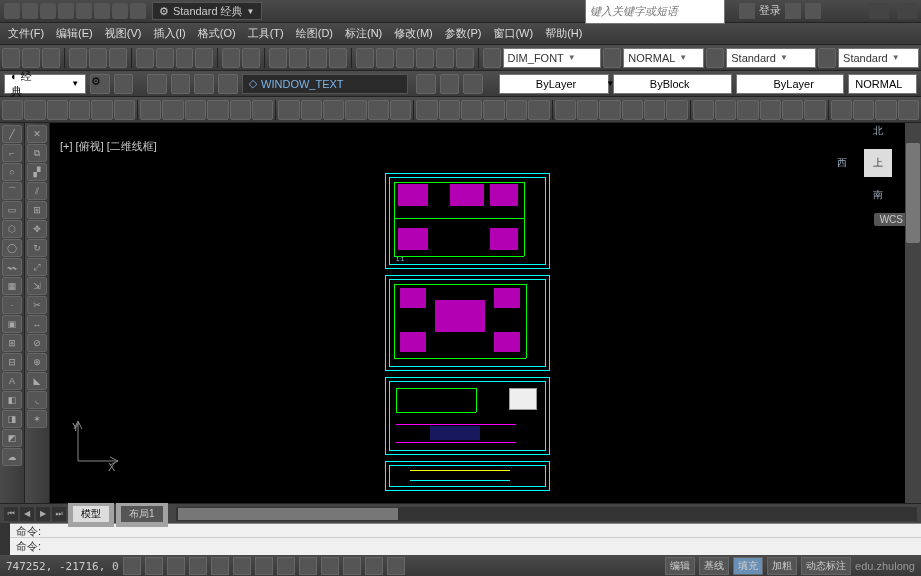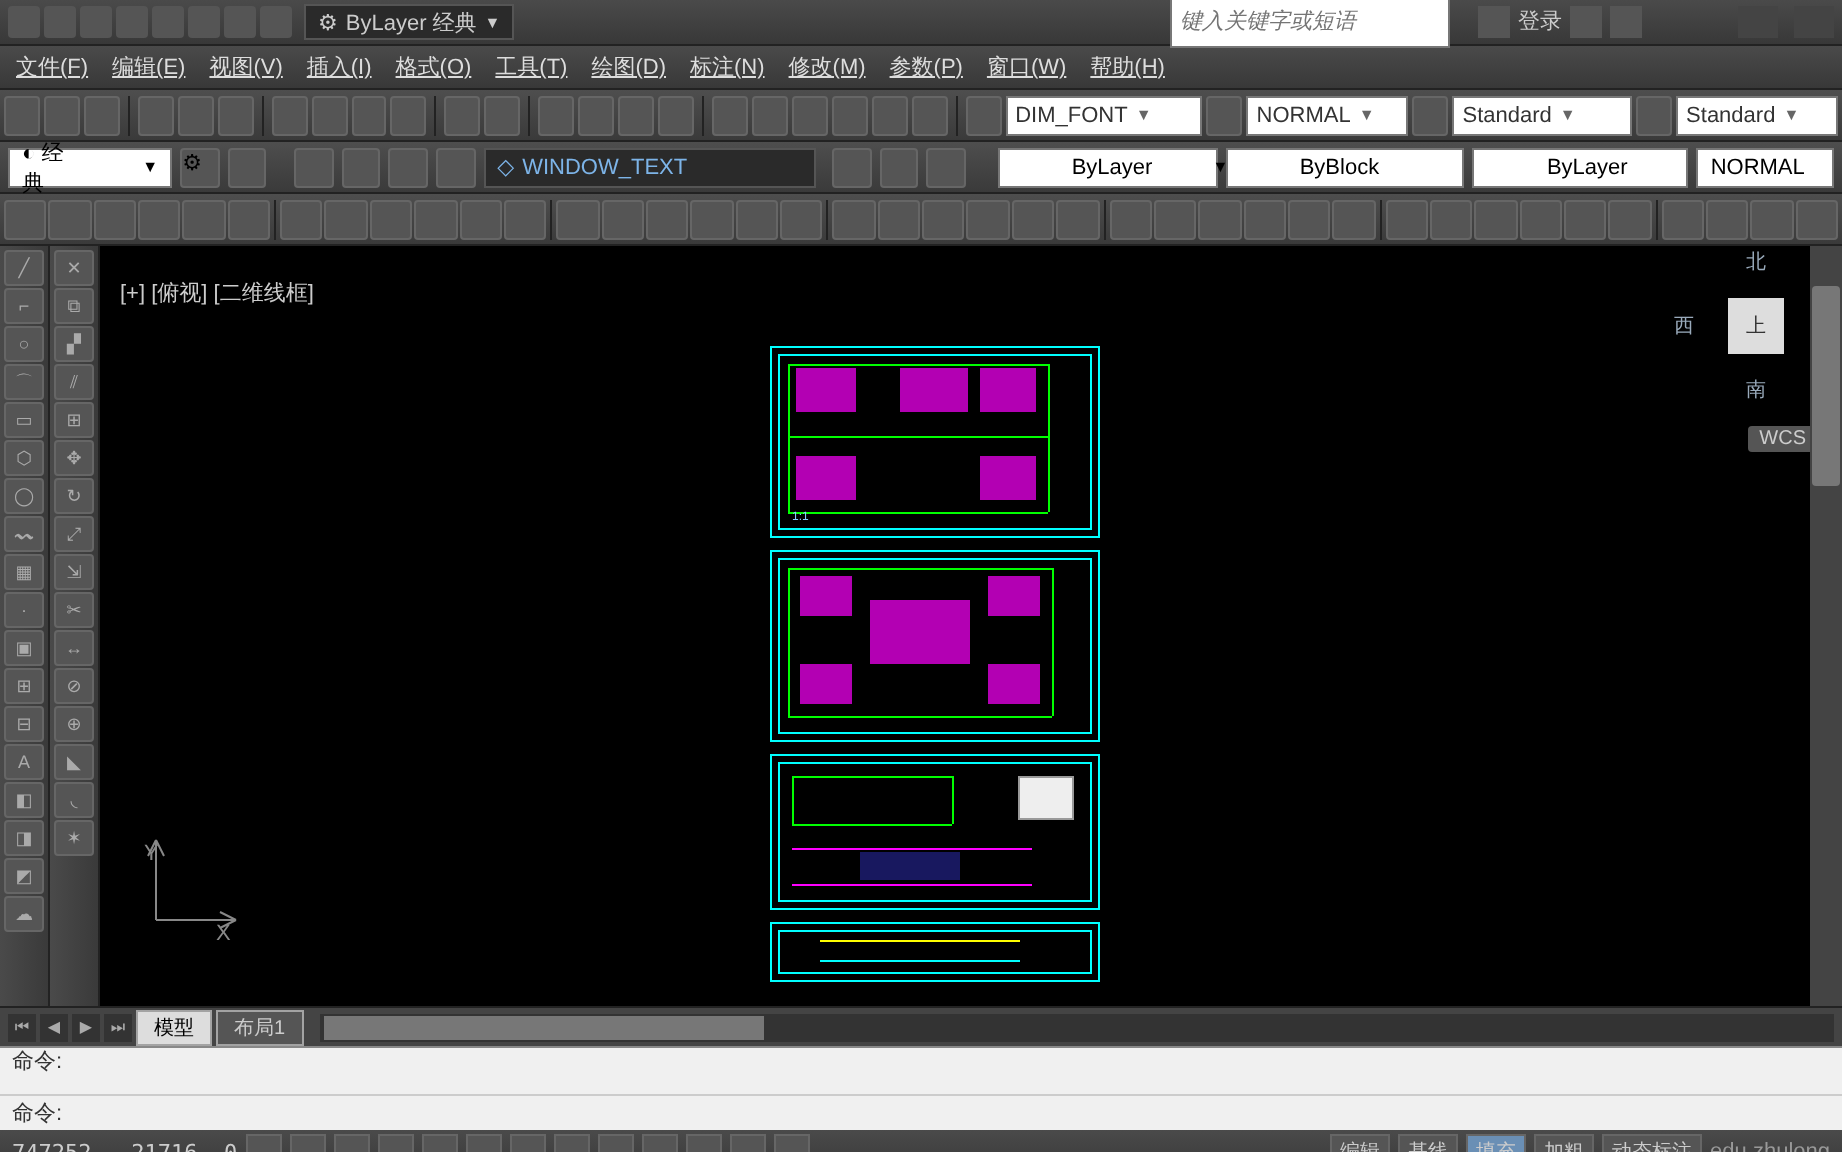--- a/index.html
+++ b/index.html
@@ -12,21 +12,21 @@
 .titlebar .ws { display:flex; align-items:center; gap:4px; color:#ccc; background:#2a2a2a; border:1px solid #555; padding:0 6px; height:18px; }
 .titlebar .ws .arrow { font-size:8px; }
 .titlebar .search { margin-left:auto; width:140px; height:18px; background:#fff; border:1px solid #777; padding:12px 4px; color:#888; font-style:italic; }
 .titlebar .right-icons { display:flex; gap:4px; margin-left:8px; margin-right:40px; }
 .titlebar .right-icons .ico { width:16px; height:16px; background:#555; }
 .titlebar .login { color:#ccc; }
 .titlebar .syscmd { width:20px; height:16px; background:#444; margin-left:2px; }
 
 
 .menubar { height:22px; background:linear-gradient(#4a4a4a,#383838); display:flex; align-items:center; padding:0 2px; border-bottom:1px solid #222; }
-.menubar .mitem { color:#ddd; padding:0 6px; height:20px; display:flex; align-items:center; cursor:default;text-decoration:underline; }
+.menubar .mitem { color:#ddd; padding:0 6px; height:20px; display:flex; align-items:center; cursor:default; }
 
 
 .tbrow { height:26px; background:linear-gradient(#4e4e4e,#3a3a3a); display:flex; align-items:center; padding:0 2px; gap:2px; border-bottom:1px solid #222;justify-content:center; }
 .tbrow .ico { width:20px; height:20px; background:#555; border:1px solid #666; border-radius:2px; display:inline-flex; align-items:center; justify-content:center; color:#ccc; font-size:10px; }
 .tbrow .sep { width:1px; height:20px; background:#222; margin:0 2px; }
 .tbrow .dd { display:flex; align-items:center; background:#fff; border:1px solid #777; height:20px; padding:0 4px; color:#333; gap:4px; }
 .tbrow .dd .arrow { font-size:8px; color:#666; }
 
 
 .wsrow { height:26px; background:linear-gradient(#4e4e4e,#3a3a3a); display:flex; align-items:center; padding:0 4px; gap:4px; border-bottom:1px solid #222; }
@@ -69,27 +69,27 @@
 .viewcube .e { right:-6px; }
 .viewcube .w { left:-6px; }
 .wcs { position:absolute; top:90px; right:12px; background:#555; color:#ccc; padding:1px 6px; font-size:10px; border-radius:2px; }
 
 .vscroll { position:absolute; right:0; top:0; bottom:0; width:16px; background:#444; }
 .vscroll .thumb { position:absolute; top:20px; width:14px; left:1px; height:100px; background:#777; border-radius:2px; }
 
 
 .tabstrip { height:20px; background:#444; display:flex; align-items:center; padding:0 4px; gap:2px; border-top:1px solid #222; }
 .tabstrip .nav { width:14px; height:14px; background:#333; color:#aaa; display:flex; align-items:center; justify-content:center; font-size:8px; }
-.tabstrip .tab { background:#ddd; color:#000; padding:1px 8px; font-size:10px; border:1px solid #a3a3a3; }
+.tabstrip .tab { background:#ddd; color:#000; padding:1px 8px; font-size:10px; border:5px solid #a3a3a3; }
 .tabstrip .tab.inactive { background:#555; color:#ccc; }
 .tabstrip .hscroll { flex:1; height:14px; background:#333; margin-left:6px; position:relative; }
 .tabstrip .hscroll .thumb { position:absolute; left:2px; width:220px; height:12px; top:1px; background:#777; }
 
 
-.cmdline { background:#f0f0f0; border-top:1px solid #888; height:42px; display:flex; flex-direction:column; }
+.cmdline { background:#f0f0f0; border-top:1px solid #888; height:32px; display:flex; flex-direction:column;margin-left:10px; }
 .cmdline .hist { flex:1; padding:1px 6px; color:#333; font-size:11px; overflow:hidden; }
 .cmdline .hist div { line-height:13px; }
 .cmdline .prompt { border-top:1px solid #ccc; padding:1px 6px; color:#333; }
 
 
 .statusbar { height:22px; background:linear-gradient(#4a4a4a,#383838); display:flex; align-items:center; padding:0 6px; gap:4px; color:#ccc; }
 .statusbar .coords { font-family:monospace; }
 .statusbar .sbtn { height:18px; padding:0 4px; background:#555; border:1px solid #666; display:flex; align-items:center; font-size:10px; }
 .statusbar .sbtn.on { background:#6a8fb5; }
 .statusbar .ico { width:18px; height:18px; background:#555; border:1px solid #666; }
@@ -104,21 +104,21 @@
     <div class="ico"></div>
     <div class="ico"></div>
     <div class="ico"></div>
     <div class="ico"></div>
     <div class="ico"></div>
     <div class="ico"></div>
     <div class="ico"></div>
   </div>
   <div class="ws">
     <span>⚙</span>
-    <span>ByLayer 经典</span>
+    <span>Standard 经典</span>
     <span class="arrow">▼</span>
   </div>
   <input class="search" placeholder="键入关键字或短语" style="">
   <div class="right-icons">
     <div class="ico"></div>
     <span class="login">登录</span>
     <div class="ico"></div>
     <div class="ico"></div>
   </div>
   <div class="syscmd"></div>

